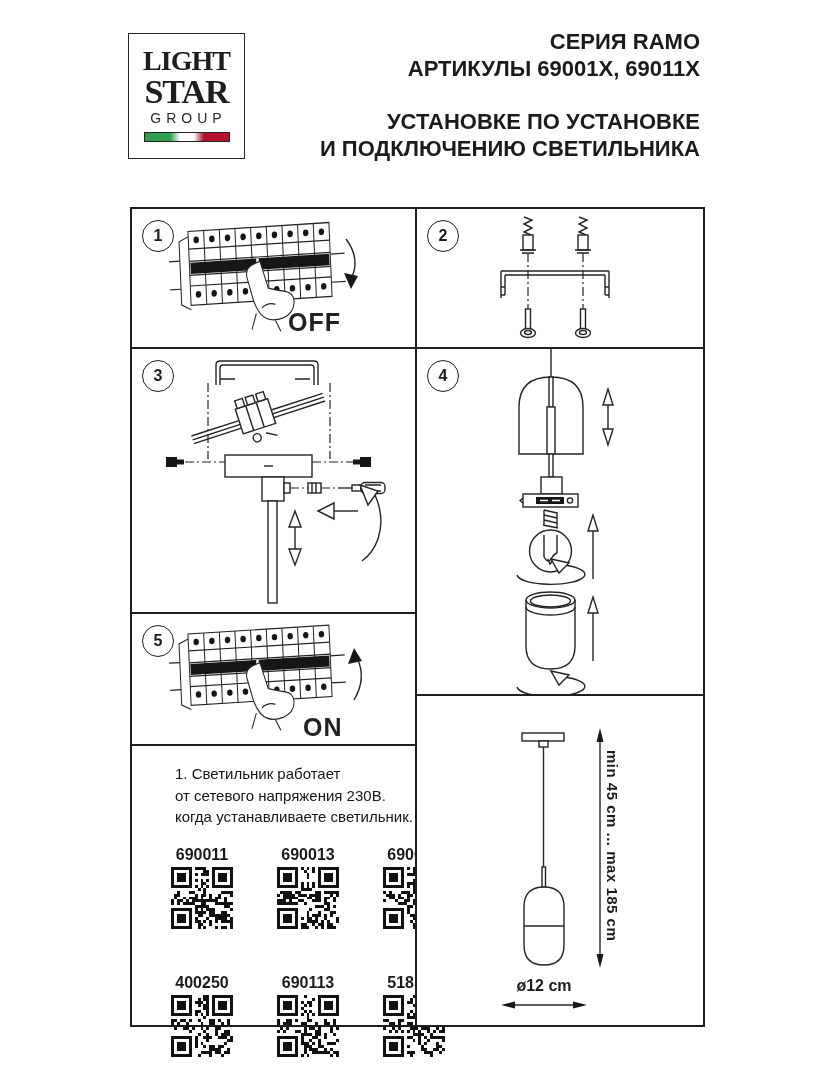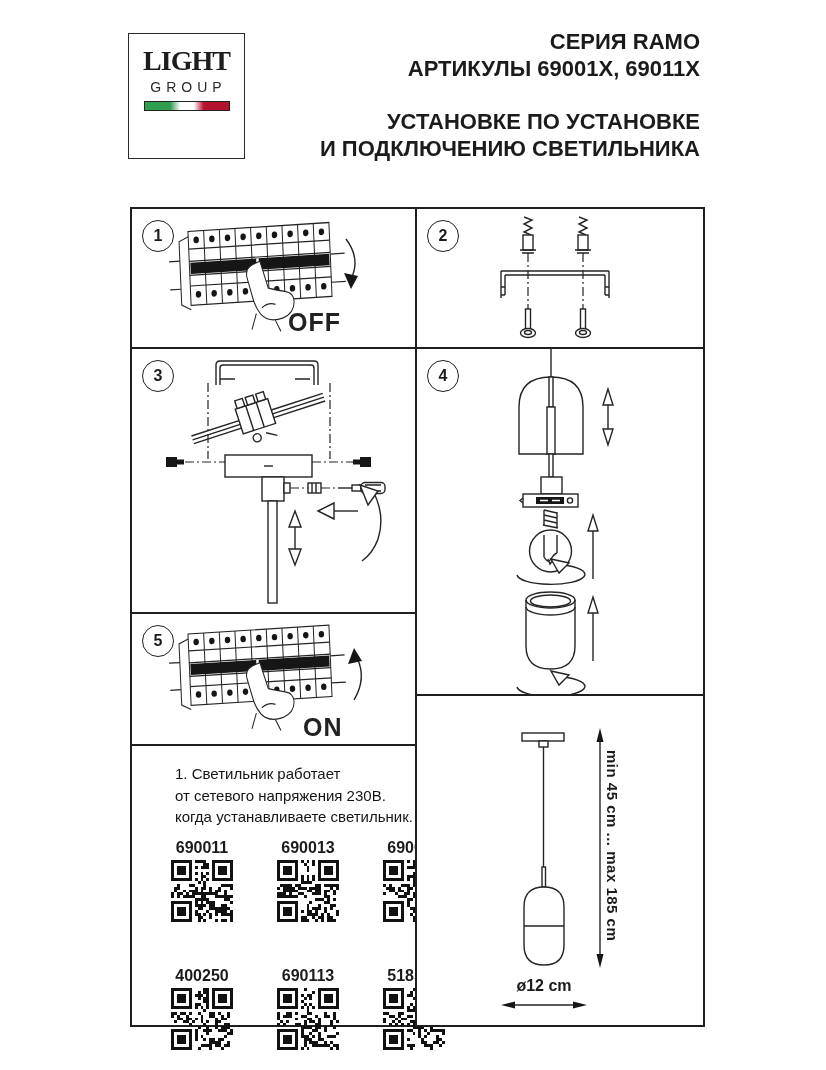--- a/index.html
+++ b/index.html
@@ -29,21 +29,21 @@
   #pdims{left:415px;top:694px;width:290px;height:333px;}
   .badge{position:absolute;left:10px;top:11px;width:30px;height:30px;border:1.6px solid #1f1f1f;
          border-radius:50%;display:flex;align-items:center;justify-content:center;
          font-weight:bold;font-size:16px;background:#fff;z-index:2;}
   .draw{position:absolute;left:0;top:0;width:100%;height:100%;}
   .switch-label{position:absolute;font-size:25px;font-weight:600;letter-spacing:1px;color:#222;}
   #off-label{left:156px;top:99px;}
   #on-label{left:171px;top:99px;}
   
   .notes-text{position:absolute;left:43px;top:17px;font-size:15px;line-height:21.5px;color:#151515;}
-  .qr-grid{position:absolute;left:39px;top:92px;display:grid;
+  .qr-grid{position:absolute;left:39px;top:99px;display:grid;
            grid-template-columns:repeat(3,62px);column-gap:12px;row-gap:7px;gap:44px;}
   .qr-cell{width:62px;}
   .qr-label{font-weight:bold;font-size:16px;text-align:center;height:22px;line-height:20px;}
   .qr-box{width:62px;height:62px;}
   
   .dim-v-label{position:absolute;left:187px;top:44px;height:212px;writing-mode:vertical-rl;
                display:flex;align-items:center;justify-content:center;
                font-size:15px;font-weight:bold;letter-spacing:.5px;white-space:nowrap;}
   .dim-d-label{position:absolute;left:67px;top:281px;width:120px;text-align:center;
                font-size:16px;font-weight:bold;}
@@ -104,20 +104,21 @@
       </g>
       <g id="rot-arrow">
         <path class="ln" d="M0 8 A 34 10 0 1 0 46 -2"></path>
         <polygon class="fw" points="34,-8 52,-4 42,6"></polygon>
       </g>
     </defs>
   </svg>
 
   <div id="logo-box">
     <div class="logo-word1">LIGHT</div>
+    <div class="logo-word2">STAR</div>
     <div class="logo-word3">GROUP</div>
     <div id="logo-flag"></div>
   </div>
 
   <div id="header-text">
     <div class="hline">СЕРИЯ RAMO</div>
     <div class="hline">АРТИКУЛЫ 69001X, 69011X</div>
     <div class="hgap"></div>
     <div class="hline">УСТАНОВКЕ ПО УСТАНОВКЕ</div>
     <div class="hline">И ПОДКЛЮЧЕНИЮ СВЕТИЛЬНИКА</div>

